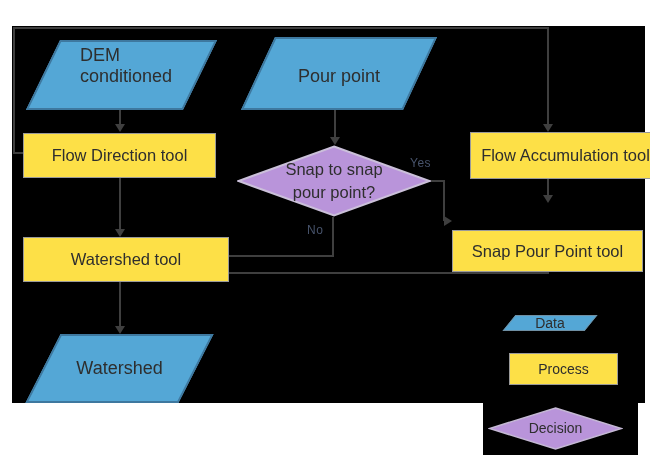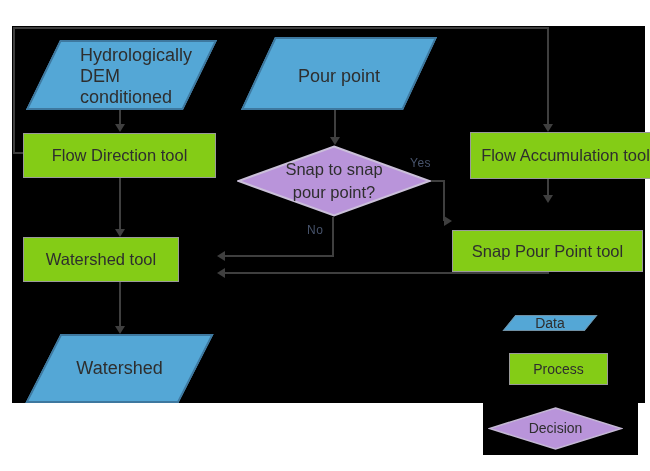--- a/index.html
+++ b/index.html
@@ -5,21 +5,21 @@
   html,body{margin:0;padding:0;background:#fff;}
   .page{position:relative;width:650px;height:471px;background:#ffffff;overflow:hidden;
         font-family:"Liberation Sans", sans-serif;color:#2e2e2e;}
   .canvas{position:absolute;background:#000000;}
   .seg{position:absolute;background:#3f3f3f;}
   .ah{position:absolute;width:0;height:0;}
   .ah-down{border-left:5px solid transparent;border-right:5px solid transparent;border-top:8px solid #3f3f3f;}
   .ah-left{border-top:5px solid transparent;border-bottom:5px solid transparent;border-right:8px solid #3f3f3f;}
   .ah-right{border-top:5px solid transparent;border-bottom:5px solid transparent;border-left:8px solid #3f3f3f;}
   .para{position:absolute;background:#54a7d6;border:2px solid #3e789f;box-sizing:border-box;}
-  .box{position:absolute;background:#84cc16;border:1px solid #9a9a9a;box-sizing:border-box;
+  .box{position:absolute;background:#fde047;border:1px solid #9a9a9a;box-sizing:border-box;
        display:flex;align-items:center;justify-content:center;text-align:center;}
   .dsvg{position:absolute;}
   .lbl{position:absolute;white-space:nowrap;}
   .node-font{font-size:16.5px;}
   .edge-lbl{font-size:12px;color:#47536b;letter-spacing:.5px;}
   .legend-font{font-size:14px;}
   .ctr{text-align:center;}
 </style>
 </head>
 <body>
@@ -57,21 +57,20 @@
 
   <div class="seg" style="left:547px;top:245px;width:2px;height:29px;"></div>
   <div class="seg" style="left:225px;top:272px;width:324px;height:2px;"></div>
   <div class="ah ah-left" style="left:217px;top:268px;"></div>
 
   <div class="seg" style="left:119px;top:282px;width:2px;height:45px;"></div>
   <div class="ah ah-down" style="left:115px;top:326px;"></div>
 
   <div class="para" style="left:43px;top:40px;width:157px;height:70px;transform:skewX(-26deg);"></div>
   <div class="lbl" style="left:80px;top:45px;font-size:18px;line-height:21px;">
-    <div>Hydrologically</div>
     <div>DEM</div>
     <div>conditioned</div>
   </div>
 
   <div class="para" style="left:258px;top:37px;width:162px;height:73px;transform:skewX(-25deg);"></div>
   <div class="lbl ctr" style="left:258px;top:66px;width:162px;font-size:18px;">Pour point</div>
 
   <div class="para" style="left:43px;top:334px;width:153px;height:69px;transform:skewX(-27deg);"></div>
   <div class="lbl ctr" style="left:43px;top:358px;width:153px;font-size:18px;">Watershed</div>
 
@@ -80,39 +79,39 @@
   </div>
 
   <div class="box node-font" style="left:470px;top:132px;width:191px;height:47px;">
     <span>Flow Accumulation tool</span>
   </div>
 
   <div class="box node-font" style="left:452px;top:203px;width:191px;height:42px;margin-top:27px;">
     <span>Snap Pour Point tool</span>
   </div>
 
-  <div class="box node-font" style="left:23px;top:237px;width:156px;height:45px;">
+  <div class="box node-font" style="left:23px;top:237px;width:206px;height:45px;">
     <span>Watershed tool</span>
   </div>
 
   <svg class="dsvg" style="left:237px;top:145px;" width="194" height="72" viewBox="0 0 194 72">
     <polygon points="97,1.5 192.5,36 97,70.5 1.5,36" fill="#b994da" stroke="#cbc0da" stroke-width="2"></polygon>
   </svg>
   <div class="lbl ctr" style="left:237px;top:158px;width:194px;font-size:16.5px;line-height:23px;">
     <div>Snap to snap</div>
     <div>pour point?</div>
   </div>
 
   <div class="lbl edge-lbl" style="left:410px;top:156px;">Yes</div>
   <div class="lbl edge-lbl" style="left:307px;top:223px;">No</div>
 
   <div class="para" style="left:509px;top:315px;width:82px;height:16px;transform:skewX(-39deg);border-width:1px;border-color:#6f8fa3;"></div>
   <div class="lbl ctr legend-font" style="left:509px;top:315px;width:82px;line-height:17px;">Data</div>
 
-  <div class="box legend-font" style="left:509px;top:353px;width:99px;height:32px;">
+  <div class="box legend-font" style="left:509px;top:353px;width:109px;height:32px;">
     <span>Process</span>
   </div>
 
   <svg class="dsvg" style="left:488px;top:407px;" width="135" height="43" viewBox="0 0 135 43">
     <polygon points="67.5,1 133.5,21.5 67.5,42 1.5,21.5" fill="#b994da" stroke="#c4b8d4" stroke-width="1.5"></polygon>
   </svg>
   <div class="lbl ctr legend-font" style="left:488px;top:420px;width:135px;">Decision</div>
 
 </div>
 

